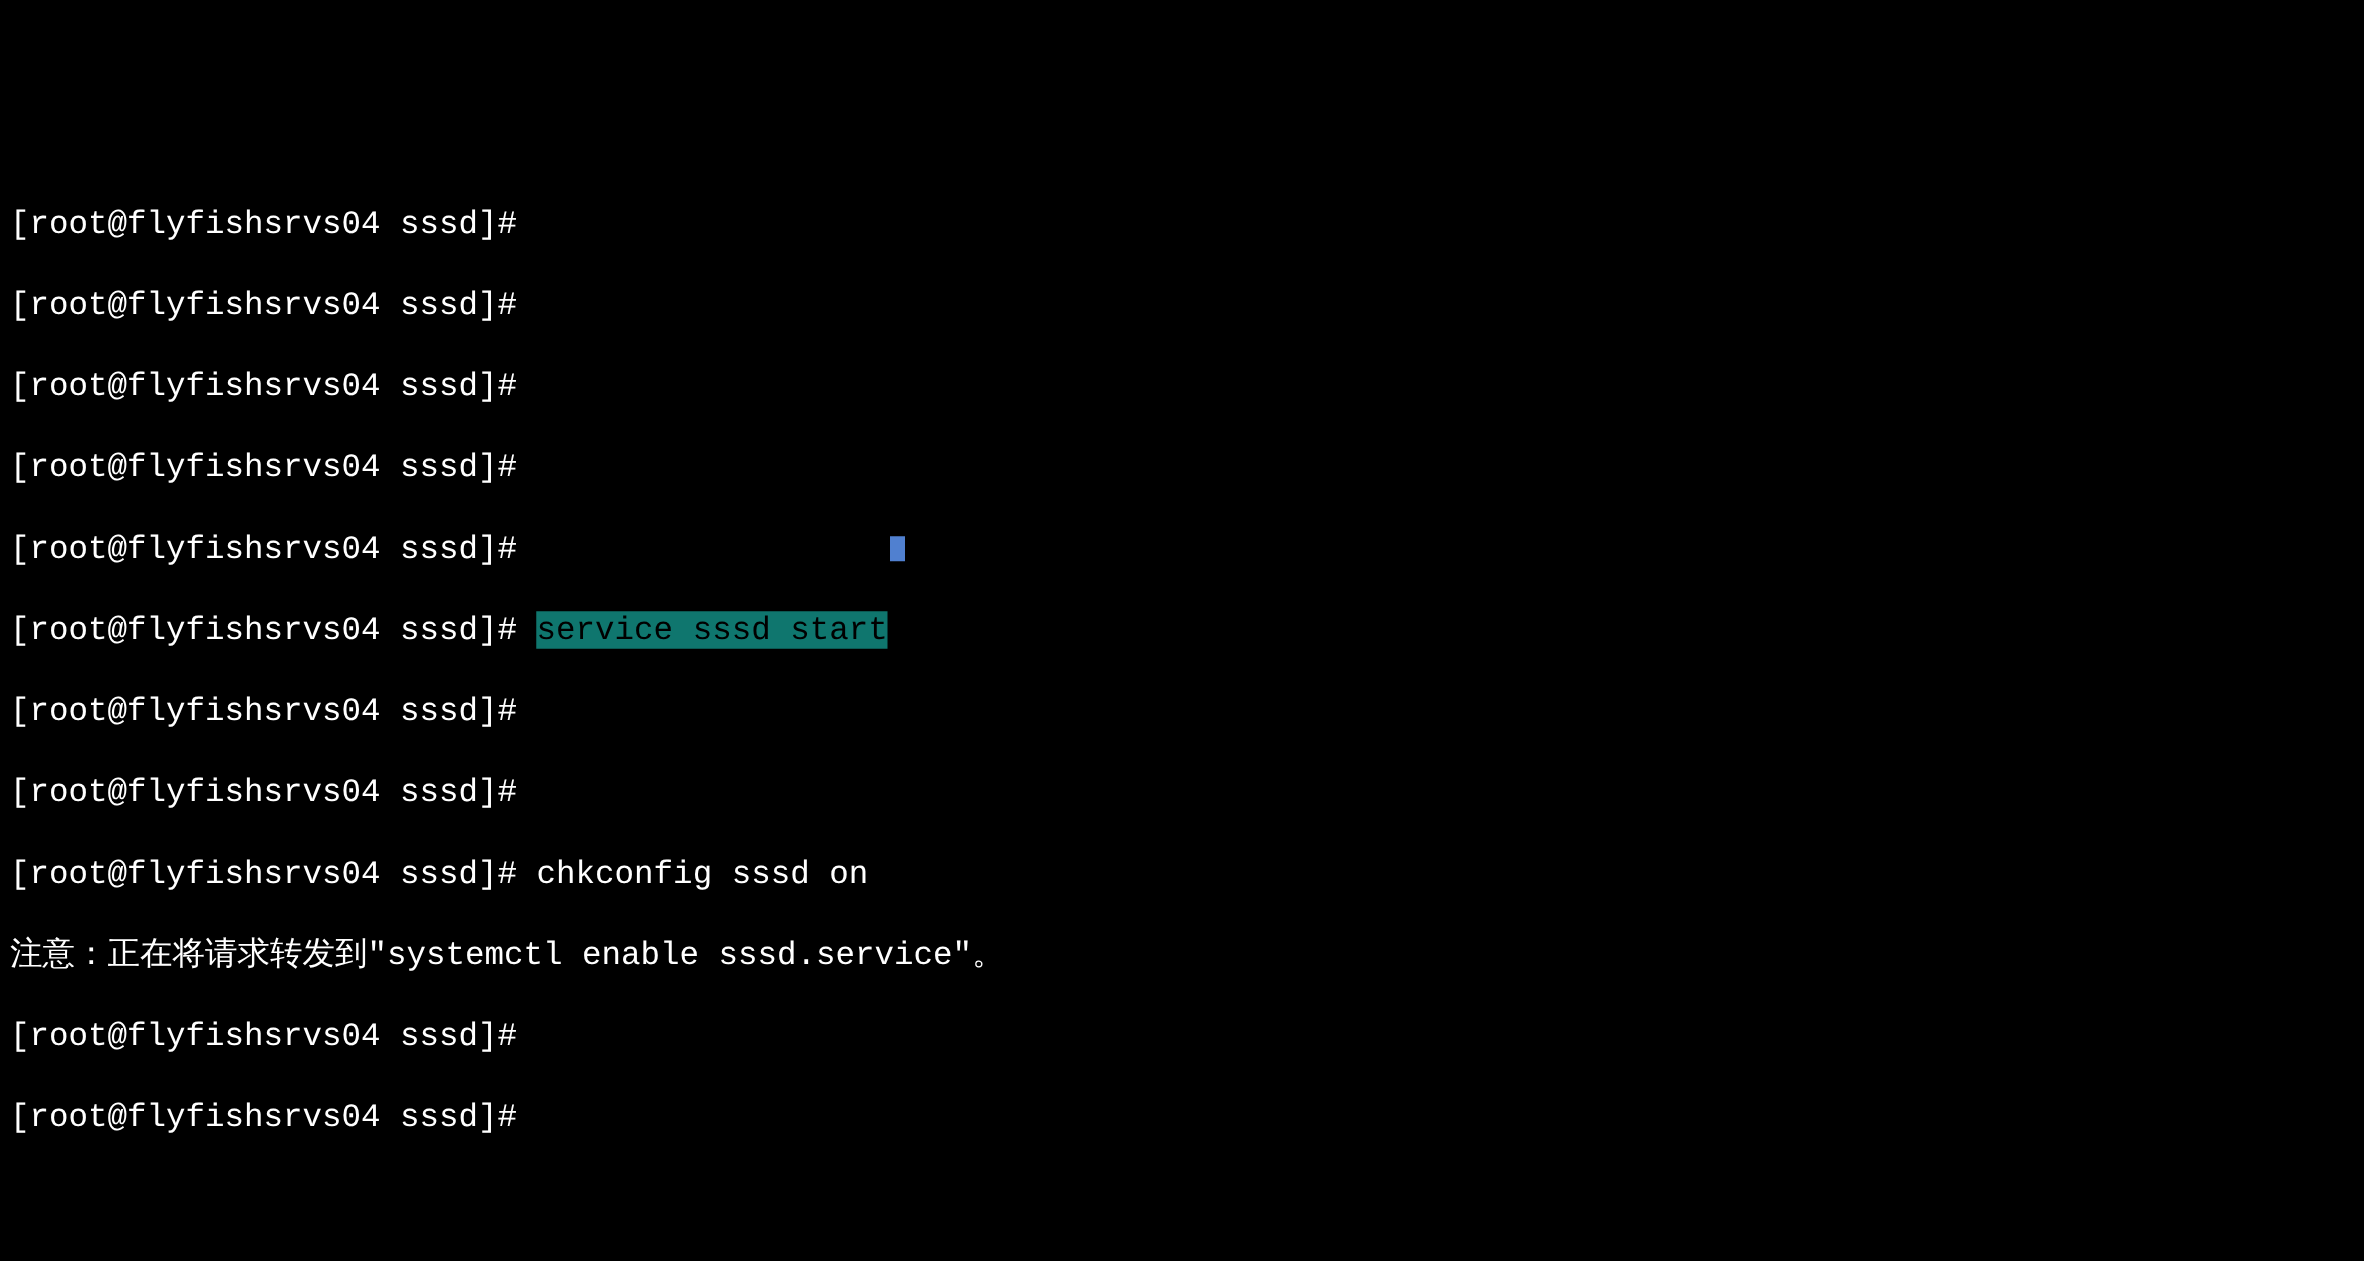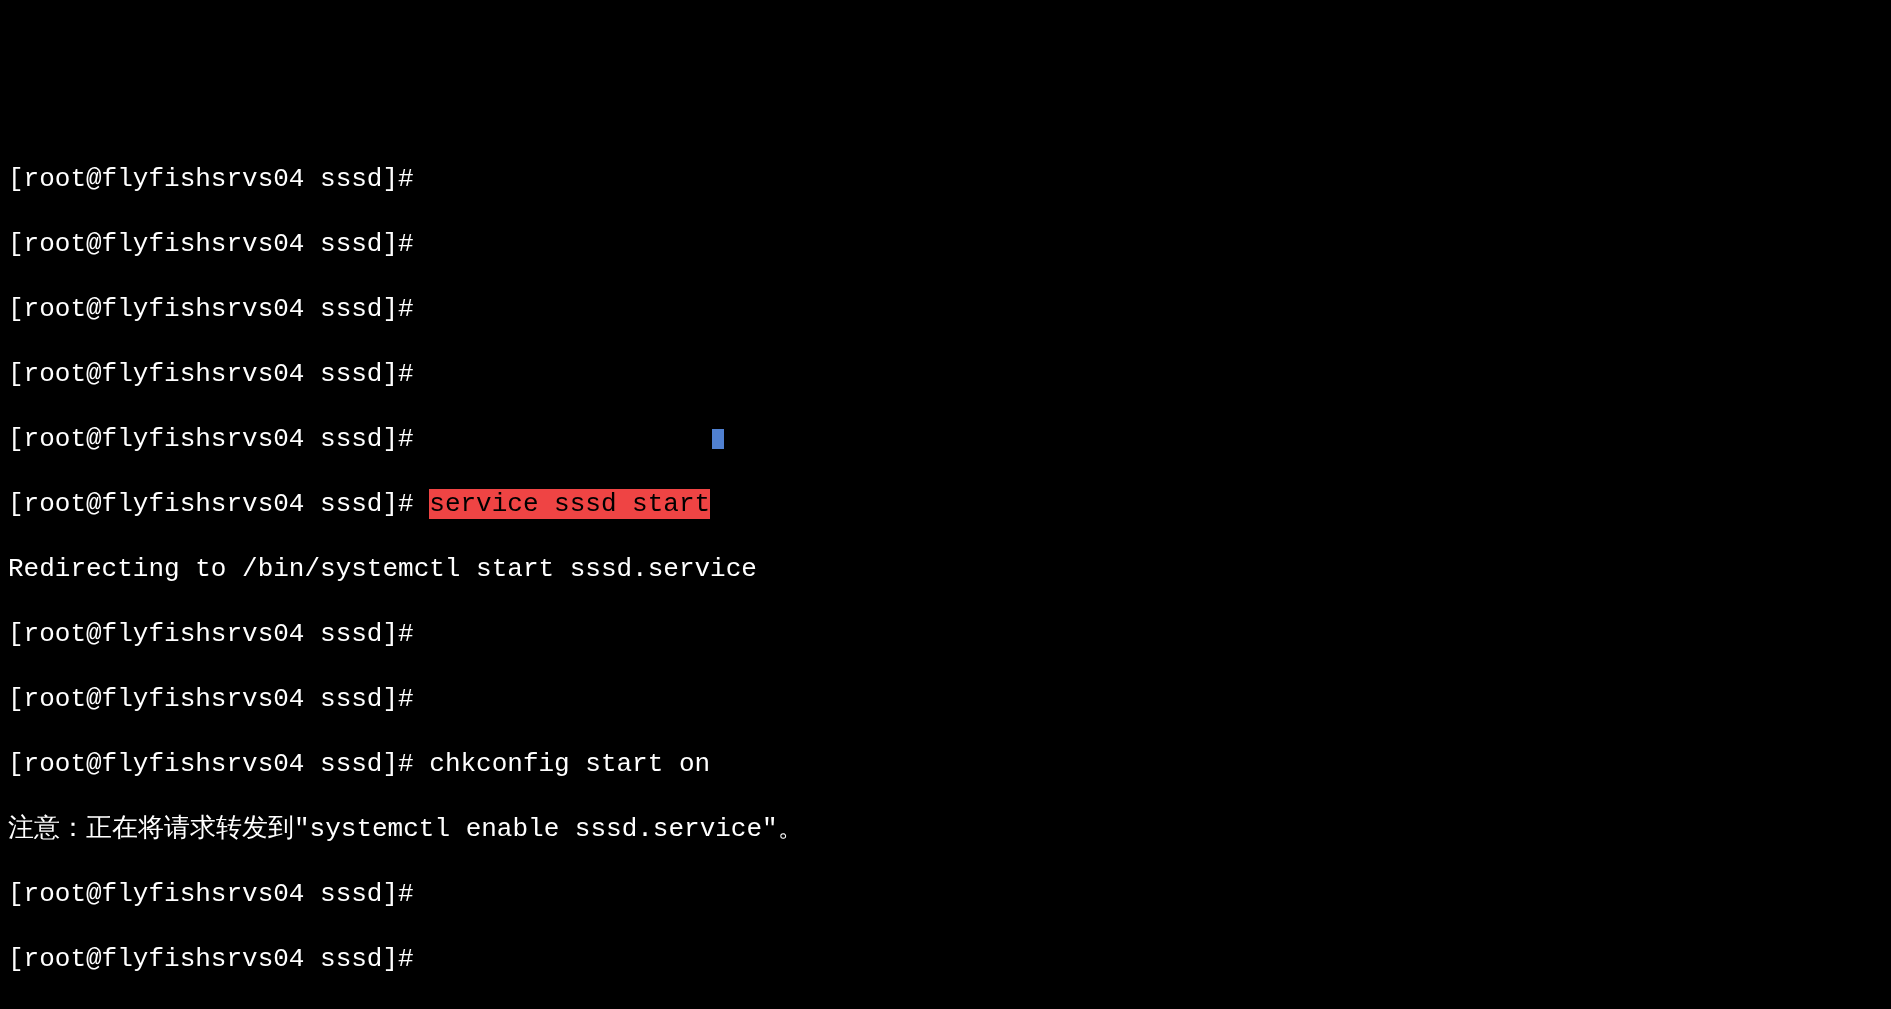--- a/index.html
+++ b/index.html
@@ -19,21 +19,21 @@
     }
     .terminal {
       width: 100%;
       height: 100vh;
       padding: 0 8px;
     }
     .line {
       display: block;
     }
     .highlighted {
-      background-color: #ef4444;
+      background-color: #0f766e;
       color: #000000;
     }
     .cursor-block {
       display: inline-block;
       width: 12px;
       height: 20px;
       background-color: #5080d0;
       vertical-align: middle;
       margin-left: 2px;
     }
@@ -43,24 +43,23 @@
 
 
 
 <div class="terminal">
 <span class="line">[root@flyfishsrvs04 sssd]#</span>
 <span class="line">[root@flyfishsrvs04 sssd]#</span>
 <span class="line">[root@flyfishsrvs04 sssd]#</span>
 <span class="line">[root@flyfishsrvs04 sssd]#</span>
 <span class="line"><span>[root@flyfishsrvs04 sssd]#</span><span>                   </span><span class="cursor-block"></span></span>
 <span class="line"><span>[root@flyfishsrvs04 sssd]# </span><span class="highlighted">service sssd start</span></span>
-<span class="line">Redirecting to /bin/systemctl start sssd.service</span>
 <span class="line">[root@flyfishsrvs04 sssd]#</span>
 <span class="line">[root@flyfishsrvs04 sssd]#</span>
-<span class="line"><span>[root@flyfishsrvs04 sssd]# </span><span>chkconfig start on</span></span>
+<span class="line"><span>[root@flyfishsrvs04 sssd]# </span><span>chkconfig sssd on</span></span>
 <span class="line">注意：正在将请求转发到"systemctl enable sssd.service"。</span>
 <span class="line">[root@flyfishsrvs04 sssd]#</span>
 <span class="line">[root@flyfishsrvs04 sssd]#</span>
 
 
 
 
 
 
 

